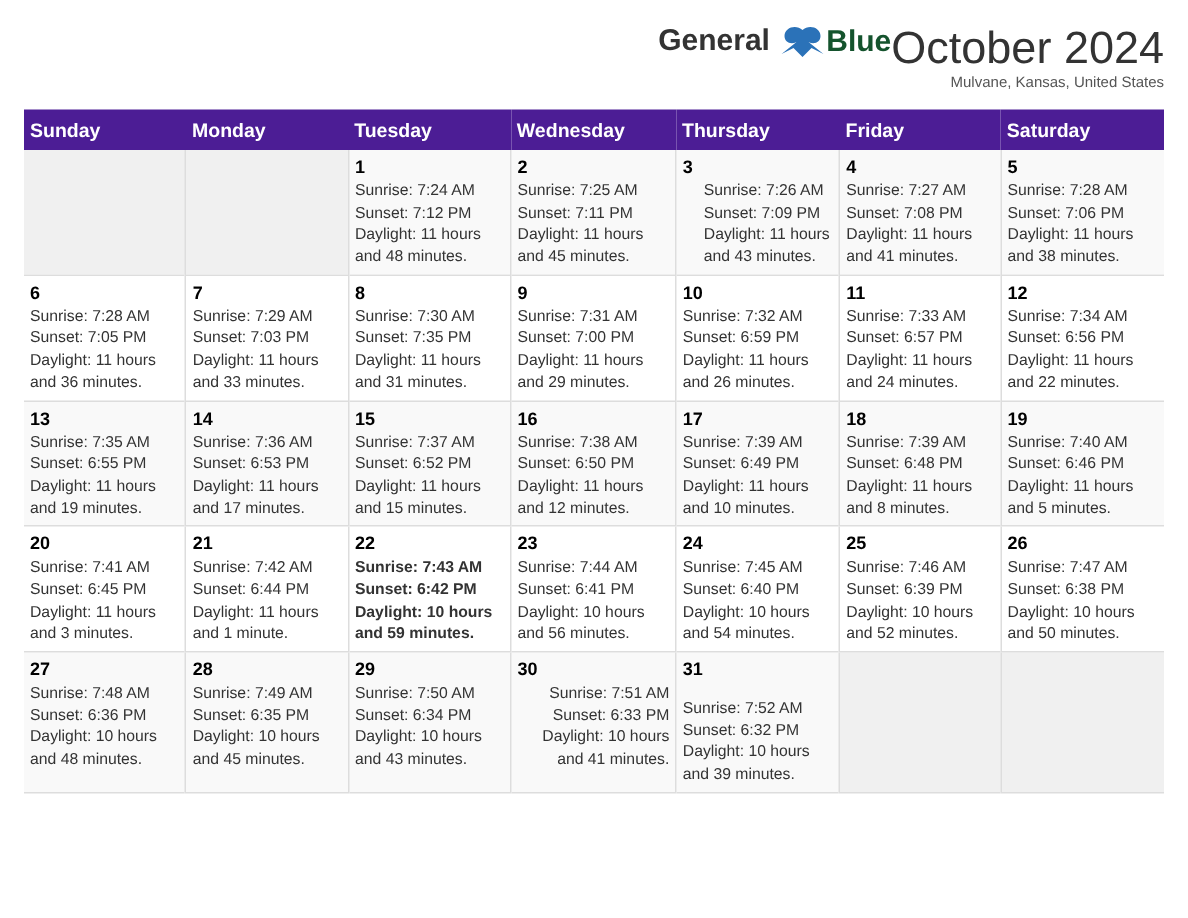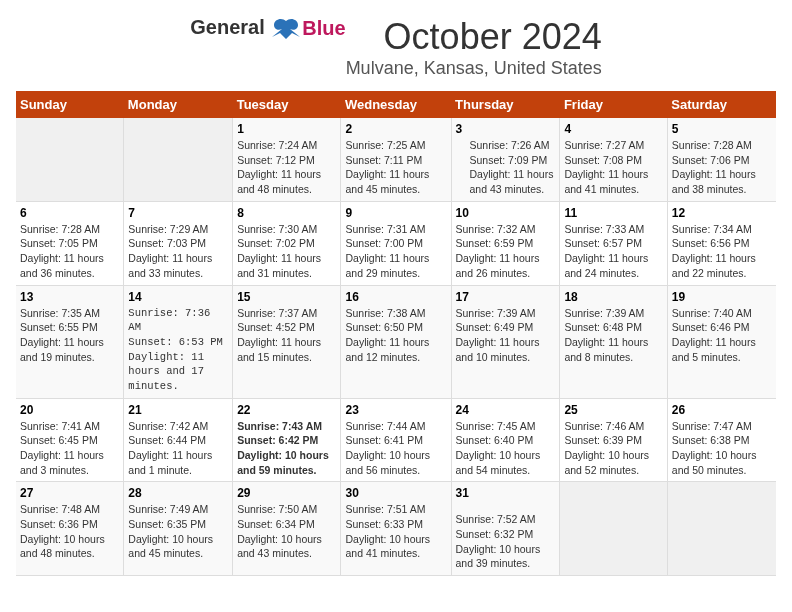--- a/index.html
+++ b/index.html
@@ -5,47 +5,47 @@
     * { box-sizing: border-box; margin: 0; padding: 0; }
     body {
       font-family: Arial, sans-serif;
       background: #fff;
       width: 792px;
       min-height: 612px;
       padding: 16px;
     }
     .header {
       display: flex;
-      justify-content: center;
+      justify-content: flex-end;
       align-items: flex-start;
       margin-bottom: 12px;
     }
     .logo {
       display: flex;
       align-items: center;
     }
     .title-block {
       text-align: right;
     }
     .month-title {
-      font-size: 36px;
+      font-size: 30px;
       color: #333;
       font-weight: normal;
     }
     .location {
-      font-size: 18px;
+      font-size: 10px;
       color: #555;
     }
     table {
       width: 100%;
       border-collapse: collapse;
       font-size: 11px;
     }
     thead tr th {
-      background-color: #c2410c;
+      background-color: #4c1d95;
       color: #fff;
       padding: 6px 4px;
       text-align: left;
       font-size: 13px;
       font-weight: bold;
     }
     tbody tr {
       border-bottom: 1px solid #ddd;
     }
     tbody tr:nth-child(odd) {
@@ -85,21 +85,21 @@
 <div class="header">
   <div class="logo">
     <div>
       <div style="display:flex;align-items:center;">
         <div style="font-size:20px;font-weight:bold;color:#1a1a2e;line-height:1.1;">
           <span style="color:#333;">General</span>
           <svg style="display:inline;vertical-align:middle;margin-left:2px;" width="28" height="24" viewBox="0 0 28 24">
             <path d="M14 4 C18 0, 26 2, 26 8 C26 12, 22 14, 18 12 L28 20 L20 16 L14 22 L8 16 L0 20 L10 12 C6 14, 2 12, 2 8 C2 2, 10 0, 14 4Z" fill="#2b72b8"></path>
           </svg>
         </div>
-        <div style="font-size:20px;font-weight:bold;color:#be185d;margin-left:2px;line-height:1.1;">Blue</div>
+        <div style="font-size:20px;font-weight:bold;color:#14532d;margin-left:2px;line-height:1.1;">Blue</div>
       </div>
     </div>
   </div>
   <div class="title-block">
     <div class="month-title">October 2024</div>
     <div class="location">Mulvane, Kansas, United States</div>
   </div>
 </div>
 
 <table>
@@ -158,21 +158,21 @@
         </td>
         <td>
           <span class="day-num">7</span>
           <div class="day-info" style="white-space: pre-line;">Sunrise: 7:29 AM
 Sunset: 7:03 PM
 Daylight: 11 hours and 33 minutes.</div>
         </td>
         <td>
           <span class="day-num">8</span>
           <div class="day-info" style="white-space: pre-line;">Sunrise: 7:30 AM
-Sunset: 7:02 PM
+Sunset: 7:35 PM
 Daylight: 11 hours and 31 minutes.</div>
         </td>
         <td>
           <span class="day-num">9</span>
           <div class="day-info" style="white-space: pre-line;">Sunrise: 7:31 AM
 Sunset: 7:00 PM
 Daylight: 11 hours and 29 minutes.</div>
         </td>
         <td>
           <span class="day-num">10</span>
@@ -195,28 +195,28 @@
       </tr>
       <tr>
         <td>
           <span class="day-num">13</span>
           <div class="day-info" style="white-space: pre-line;">Sunrise: 7:35 AM
 Sunset: 6:55 PM
 Daylight: 11 hours and 19 minutes.</div>
         </td>
         <td>
           <span class="day-num">14</span>
-          <div class="day-info" style="white-space: pre-line; font-family: Liberation Mono, monospace;">Sunrise: 7:36 AM
+          <div class="day-info" style="white-space: pre-line;">Sunrise: 7:36 AM
 Sunset: 6:53 PM
 Daylight: 11 hours and 17 minutes.</div>
         </td>
         <td>
           <span class="day-num">15</span>
           <div class="day-info" style="white-space: pre-line;">Sunrise: 7:37 AM
-Sunset: 4:52 PM
+Sunset: 6:52 PM
 Daylight: 11 hours and 15 minutes.</div>
         </td>
         <td>
           <span class="day-num">16</span>
           <div class="day-info" style="white-space: pre-line;">Sunrise: 7:38 AM
 Sunset: 6:50 PM
 Daylight: 11 hours and 12 minutes.</div>
         </td>
         <td>
           <span class="day-num">17</span>
@@ -295,21 +295,21 @@
 Daylight: 10 hours and 45 minutes.</div>
         </td>
         <td>
           <span class="day-num">29</span>
           <div class="day-info" style="white-space: pre-line;">Sunrise: 7:50 AM
 Sunset: 6:34 PM
 Daylight: 10 hours and 43 minutes.</div>
         </td>
         <td>
           <span class="day-num">30</span>
-          <div class="day-info" style="white-space: pre-line;">Sunrise: 7:51 AM
+          <div class="day-info" style="white-space: pre-line; text-align: right;">Sunrise: 7:51 AM
 Sunset: 6:33 PM
 Daylight: 10 hours and 41 minutes.</div>
         </td>
         <td>
           <span class="day-num">31</span>
           <div class="day-info" style="white-space: pre-line; margin-top: 12px;">Sunrise: 7:52 AM
 Sunset: 6:32 PM
 Daylight: 10 hours and 39 minutes.</div>
         </td>
         <td class="empty"></td>

